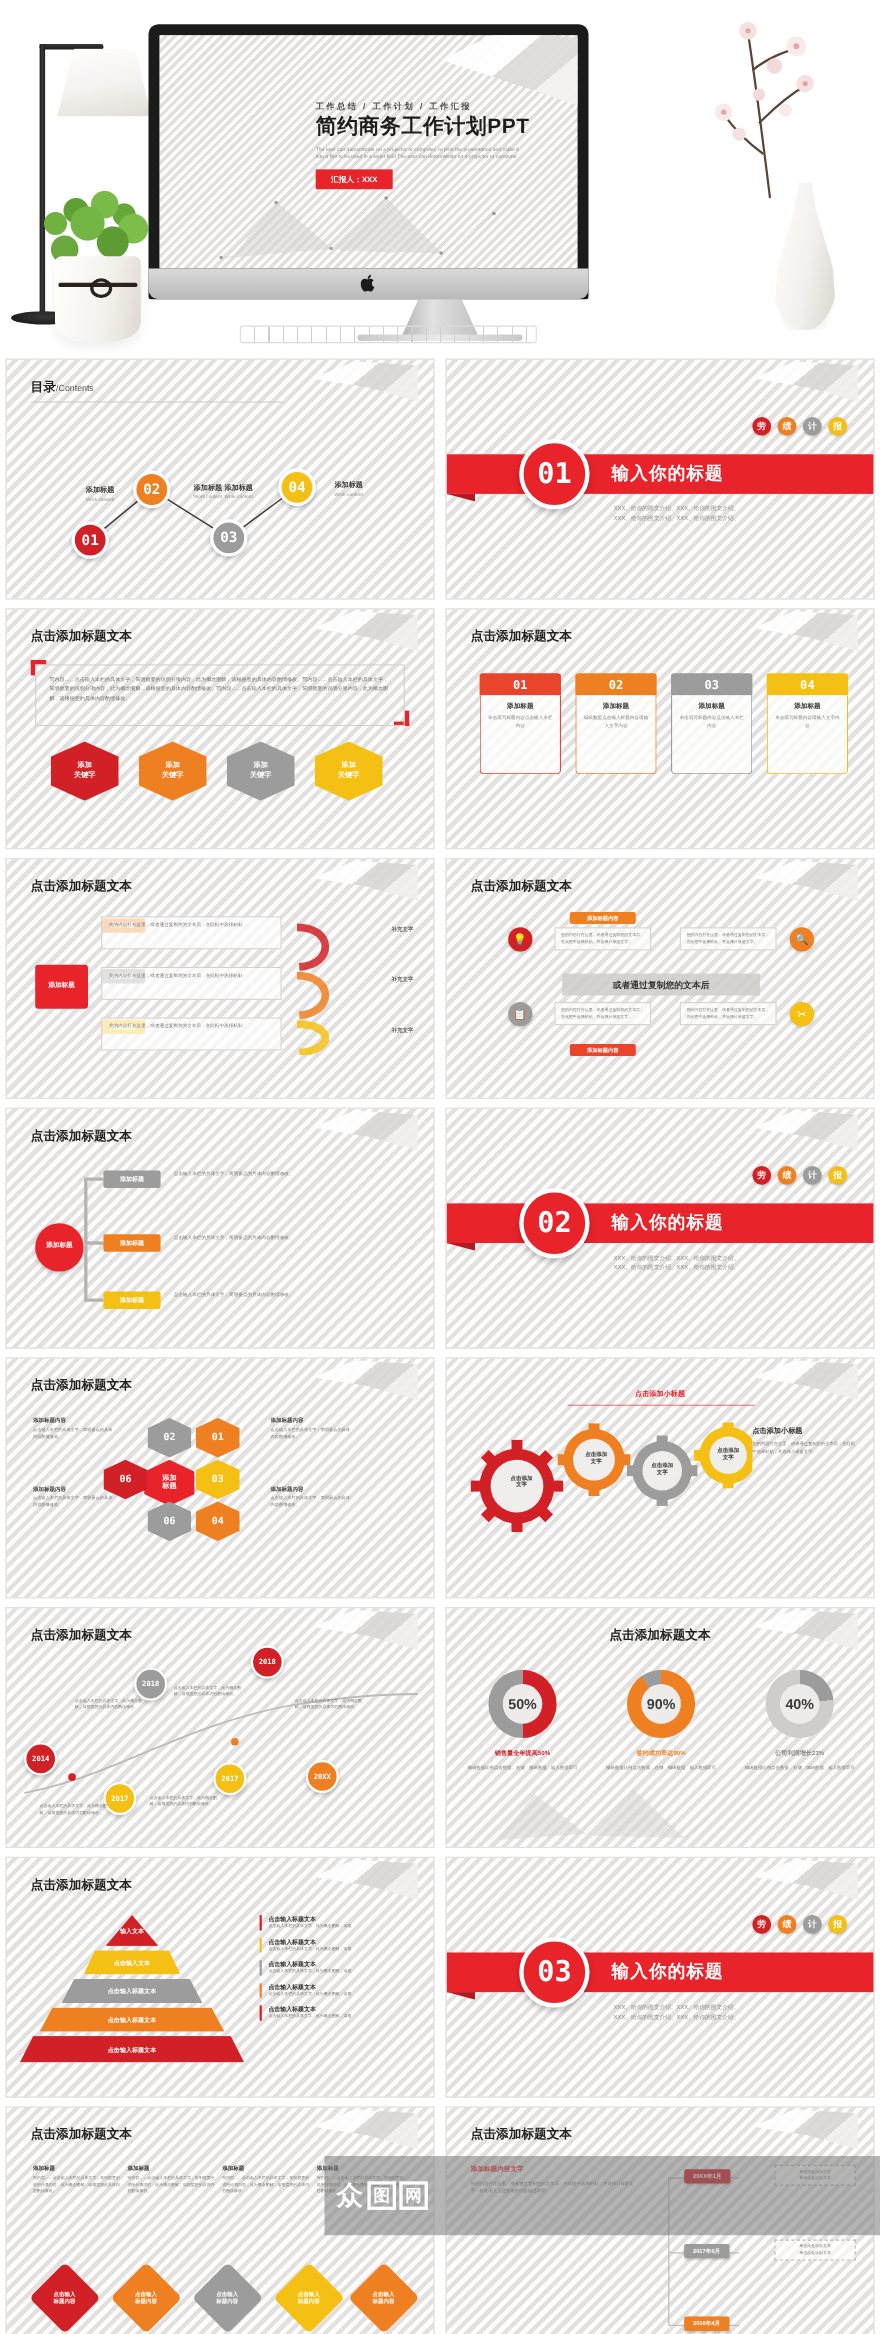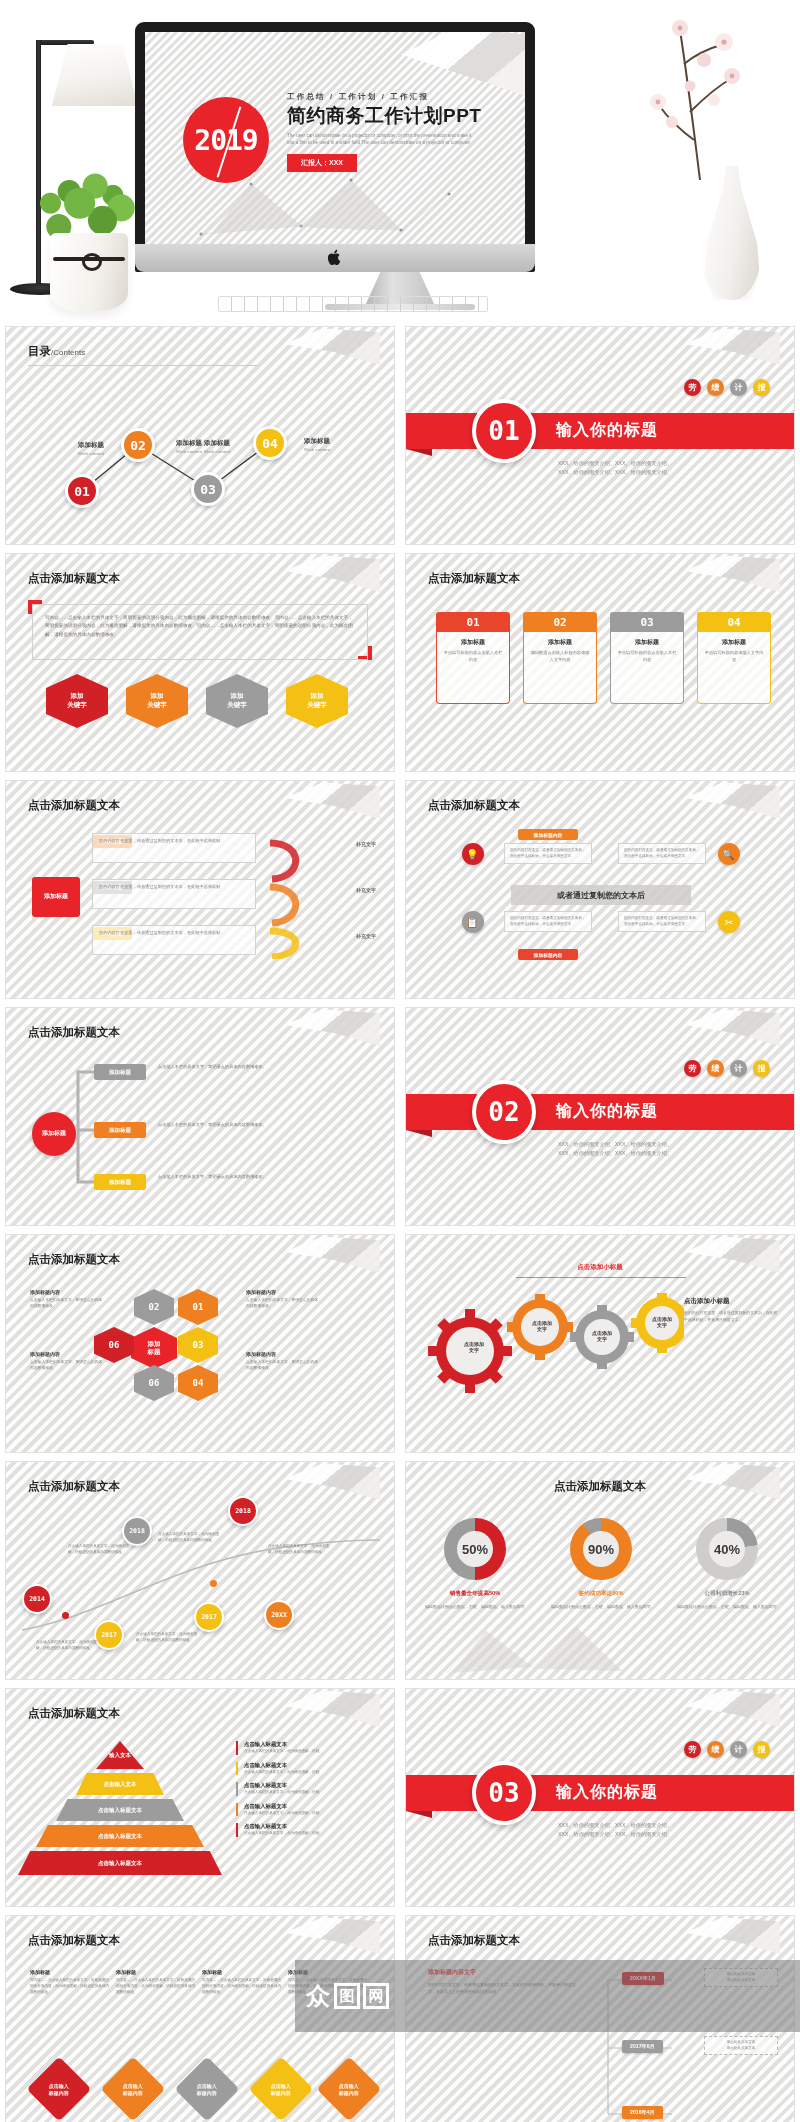--- a/index.html
+++ b/index.html
@@ -268,24 +268,20 @@
         </g>
         <g fill="#555">
           <circle cx="10" cy="70" r="1.6"></circle>
             <circle cx="60" cy="20" r="1.6"></circle>
           <circle cx="110" cy="62" r="1.6"></circle>
             <circle cx="160" cy="16" r="1.6"></circle>
           <circle cx="210" cy="66" r="1.6"></circle>
             <circle cx="258" cy="30" r="1.6"></circle>
         </g>
       </svg>
-      <div class="hs-circle">
-        <div class="hs-year">2019</div>
-        <div class="hs-slash"></div>
-      </div>
       <div class="hs-right">
         <div class="hs-kicker">工作总结  /  工作计划  /  工作汇报</div>
         <div class="hs-title">简约商务工作计划PPT</div>
         <div class="hs-desc">The user can demonstrate on a projector or computer, or print the presentation and make it into a film to be used in a wider field The user can demonstrate on a projector or computer</div>
         <div class="hs-badge">汇报人：XXX</div>
       </div>
     </div>
     <div class="monitor-chin">
       <svg class="apple-logo" viewBox="0 0 16 18">
         <path fill="#1b1b1b" d="M11.2 9.4c0-2 1.6-3 1.7-3.1-0.9-1.4-2.4-1.5-2.9-1.6-1.2-0.1-2.4 0.7-3 0.7-0.6 0-1.6-0.7-2.6-0.7-1.3 0-2.6 0.8-3.3 2C-0.3 9.2 0.7 13 2.1 15c0.7 1 1.5 2.1 2.6 2.1 1 0 1.4-0.7 2.7-0.7 1.2 0 1.6 0.7 2.7 0.6 1.1 0 1.8-1 2.5-2 0.8-1.2 1.1-2.3 1.1-2.3S11.2 11.5 11.2 9.4z"></path>
@@ -604,21 +600,21 @@
     <svg style="position:absolute;left:10px;top:60px;width:370px;height:130px" viewBox="0 0 370 130">
       <path d="M6 108 C90 92, 150 46, 250 28 C300 20, 340 18, 364 18" fill="none" stroke="#bdbbb9" stroke-width="1.6"></path>
     </svg>
     <div class="tl-pin" style="left:16px;top:122px;background:#d12026">2014</div>
     <div class="tl-dot" style="left:56px;top:150px;background:#d12026"></div>
     <div class="tl-pin" style="left:88px;top:158px;background:#f5c014">2017</div>
     <div class="tl-pin" style="left:116px;top:54px;background:#9c9c9c">2018</div>
     <div class="tl-pin" style="left:188px;top:140px;background:#f5c014">2017</div>
     <div class="tl-pin" style="left:222px;top:34px;background:#d12026">2018</div>
     <div class="tl-dot" style="left:204px;top:118px;background:#ef8022"></div>
-    <div class="tl-pin" style="left:258px;top:138px;background:#ef8022">20XX</div>
+    <div class="tl-pin" style="left:272px;top:138px;background:#ef8022">20XX</div>
     <div class="tl-txt" style="left:62px;top:82px">点击输入本栏的具体文字，此为概念图解，请根据您的具体内容酌情修改。</div>
     <div class="tl-txt" style="left:152px;top:70px">点击输入本栏的具体文字，此为概念图解，请根据您的具体内容酌情修改。</div>
     <div class="tl-txt" style="left:262px;top:82px">点击输入本栏的具体文字，此为概念图解，请根据您的具体内容酌情修改。</div>
     <div class="tl-txt" style="left:30px;top:178px">点击输入本栏的具体文字，此为概念图解，请根据您的具体内容酌情修改。</div>
     <div class="tl-txt" style="left:130px;top:170px">点击输入本栏的具体文字，此为概念图解，请根据您的具体内容酌情修改。</div>
   </div>
 
   <div class="slide">
     <div class="sl-poly"></div>
     <div class="sl-title" style="left:50%;transform:translateX(-50%)">点击添加标题文本</div>

